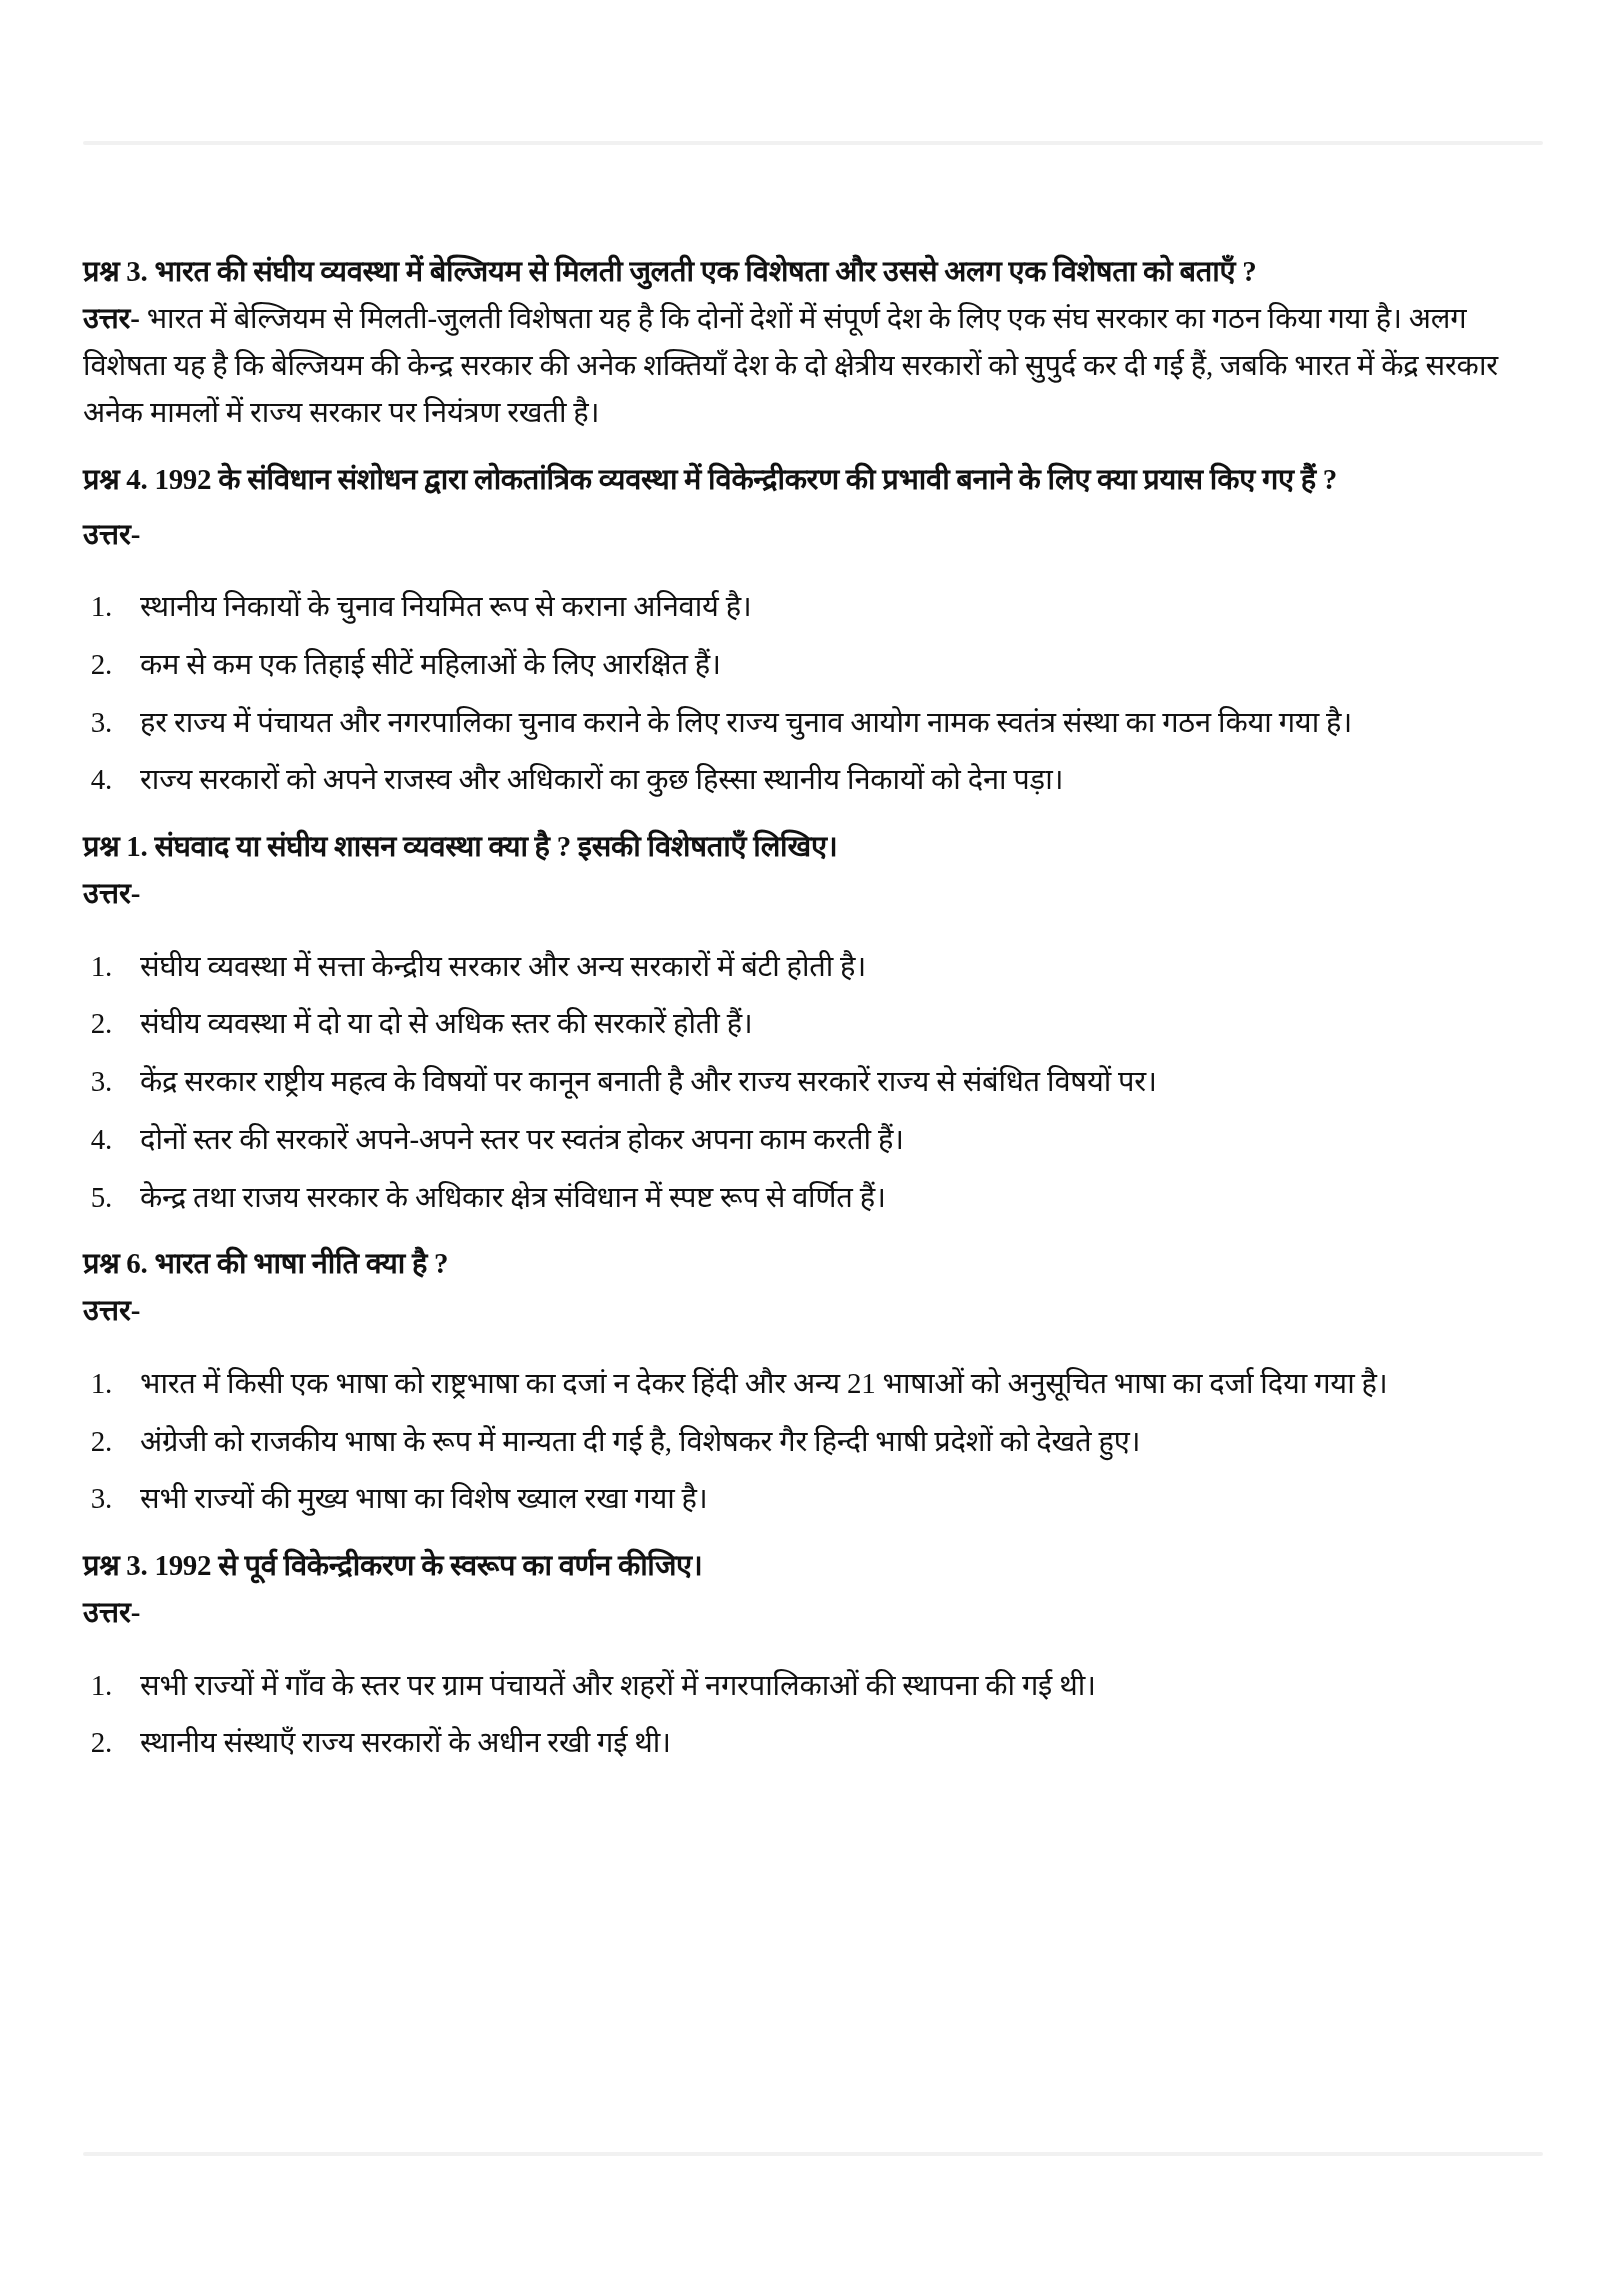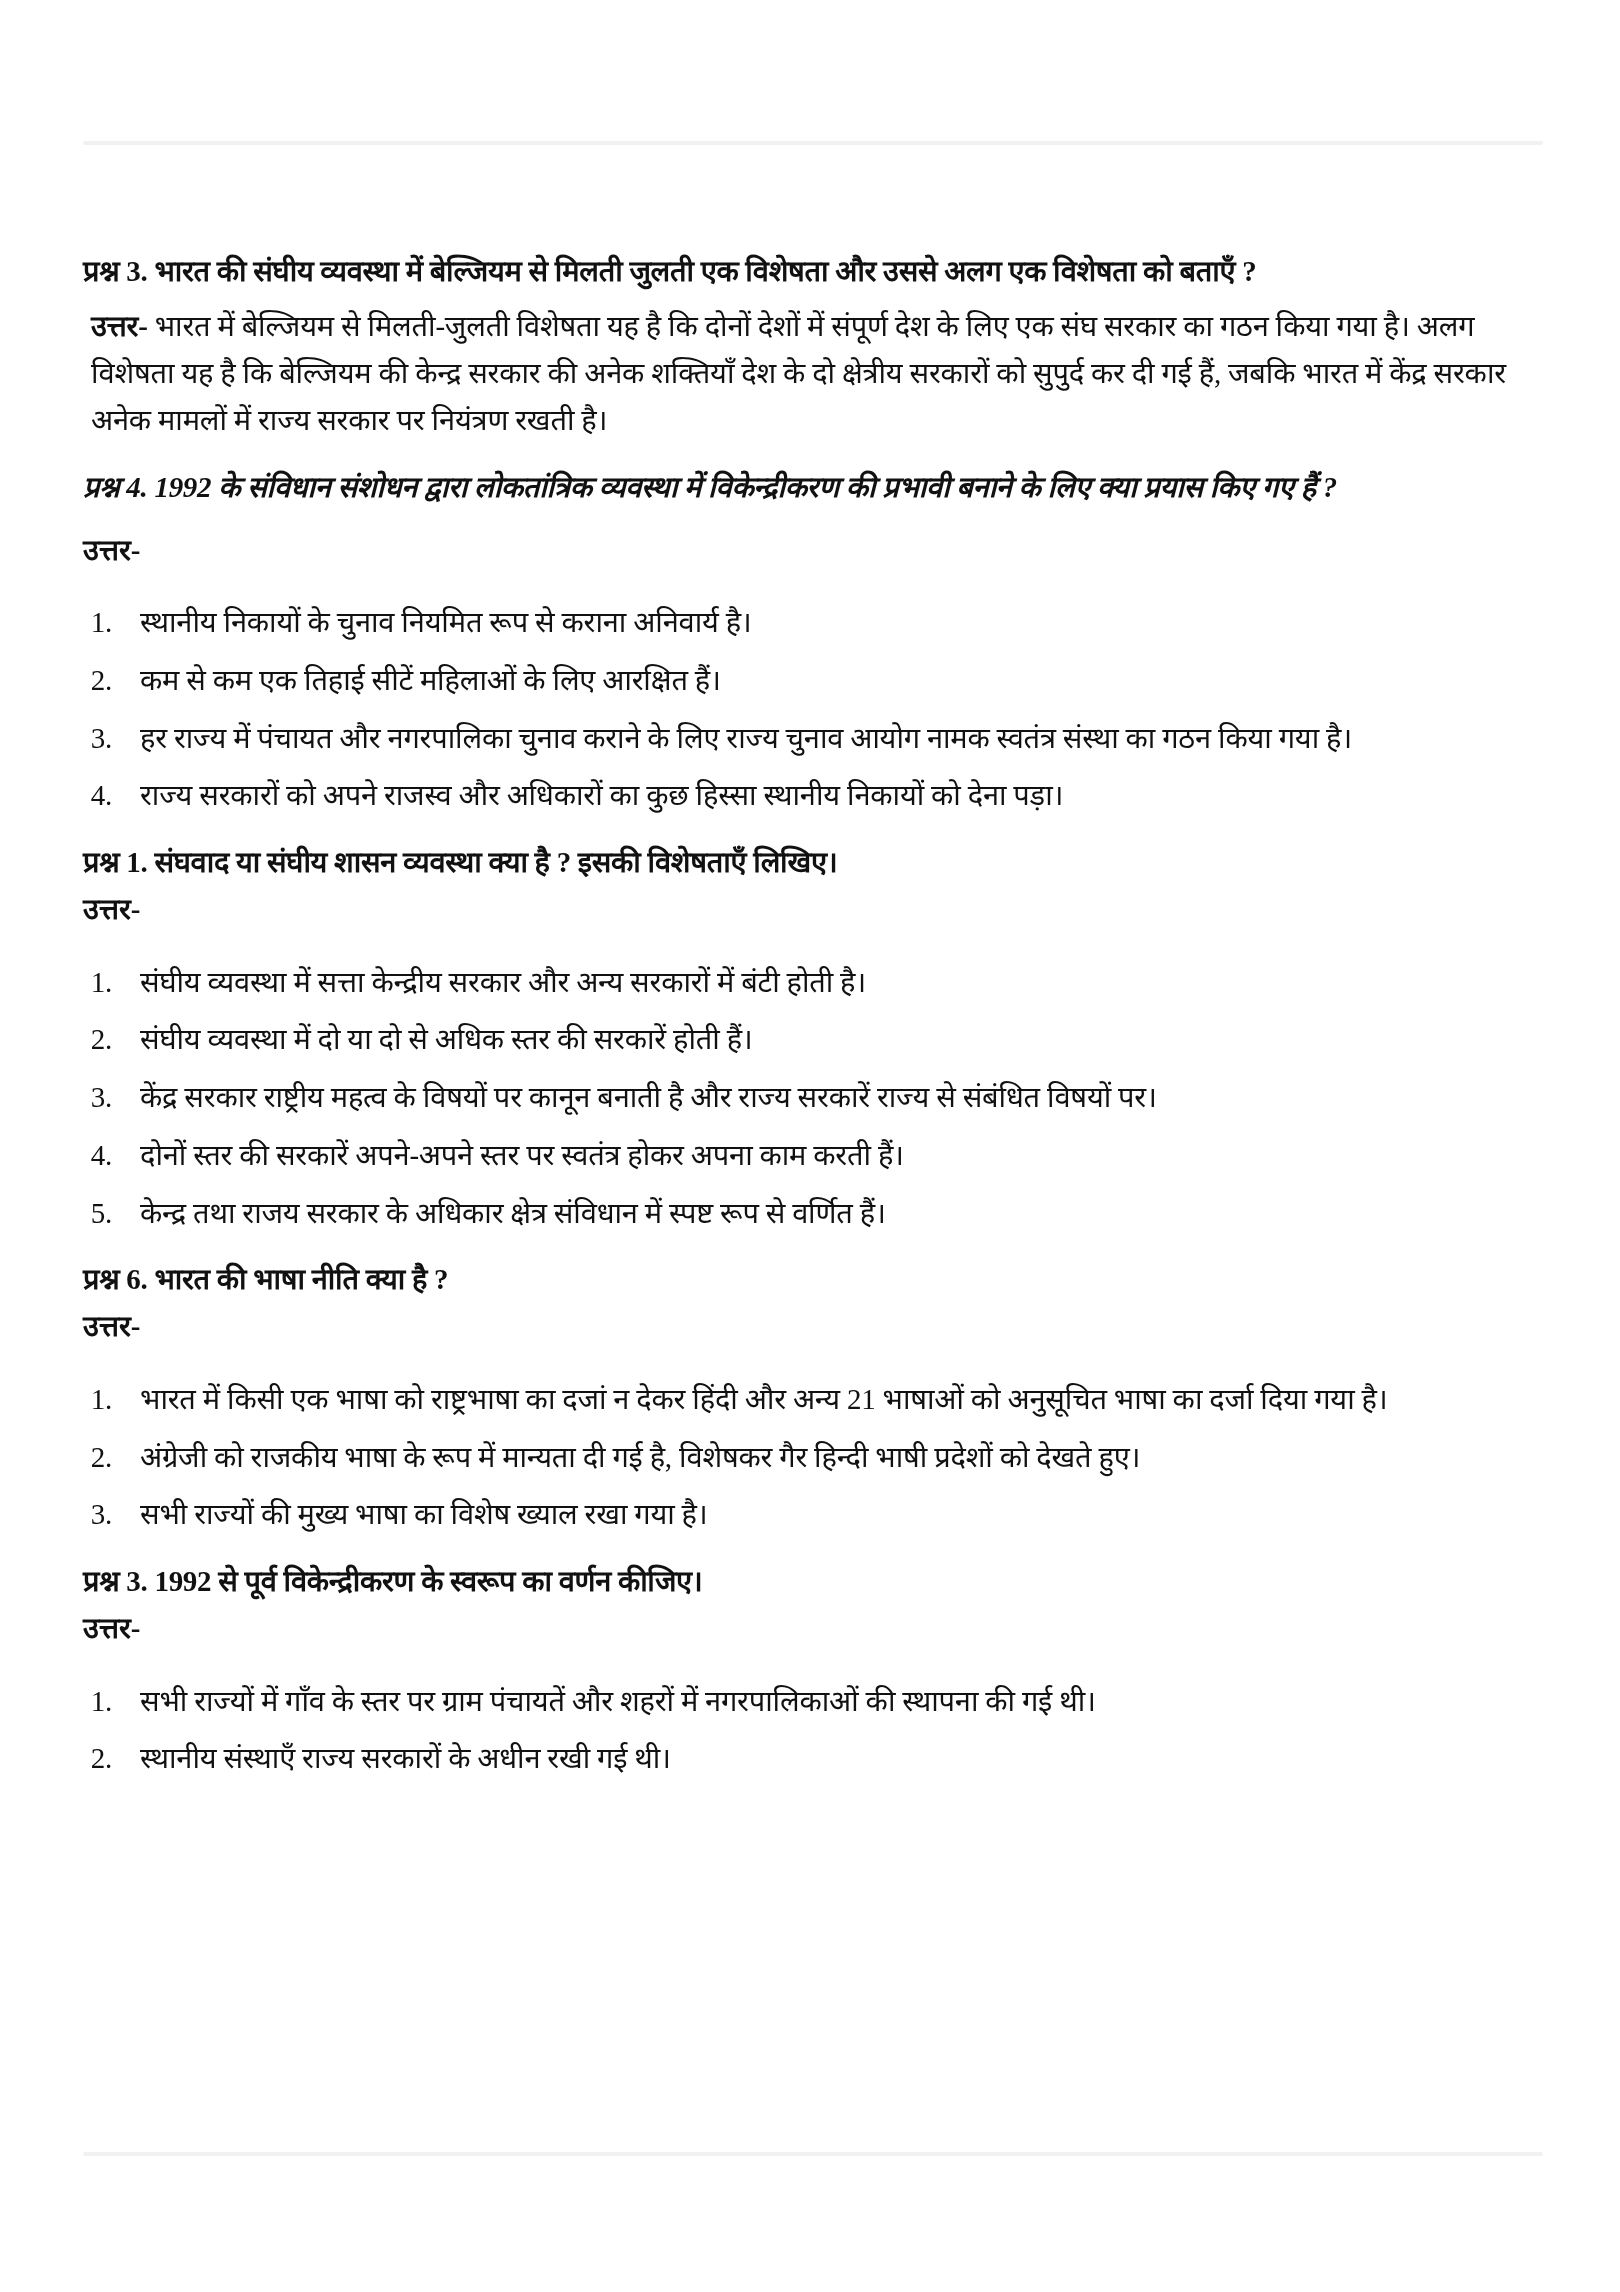--- a/index.html
+++ b/index.html
@@ -36,21 +36,21 @@
     }
     .question {
       font-weight: bold;
       margin: 0;
       letter-spacing: -0.3px;
     }
     .answer-label {
       font-weight: bold;
     }
     .answer-para {
-      margin: 8px;
+      margin: 0;
       letter-spacing: -0.2px;
     }
     .answer-heading {
       margin: 0;
       font-weight: bold;
     }
     ol.answer-list {
       margin: 0;
       padding: 0;
       list-style: none;
@@ -60,21 +60,21 @@
       padding-left: 57px;
       margin: 0 0 10.8px 0;
       letter-spacing: -0.2px;
     }
     ol.answer-list li .num {
       position: absolute;
       left: 7.8px;
       top: 0;
     }
     .block-q3 { margin-bottom: 23.5px; }
-    .block-q4 .question { margin-bottom: 16px; font-style: italic; }
+    .block-q4 .question { margin-bottom: 8px; }
     .gap-after-heading { height: 25.5px; }
     .block { margin-bottom: 19.6px; }
   </style>
 </head>
 <body>
 
 <div class="divider top"></div>
 
 <div class="content">
 

